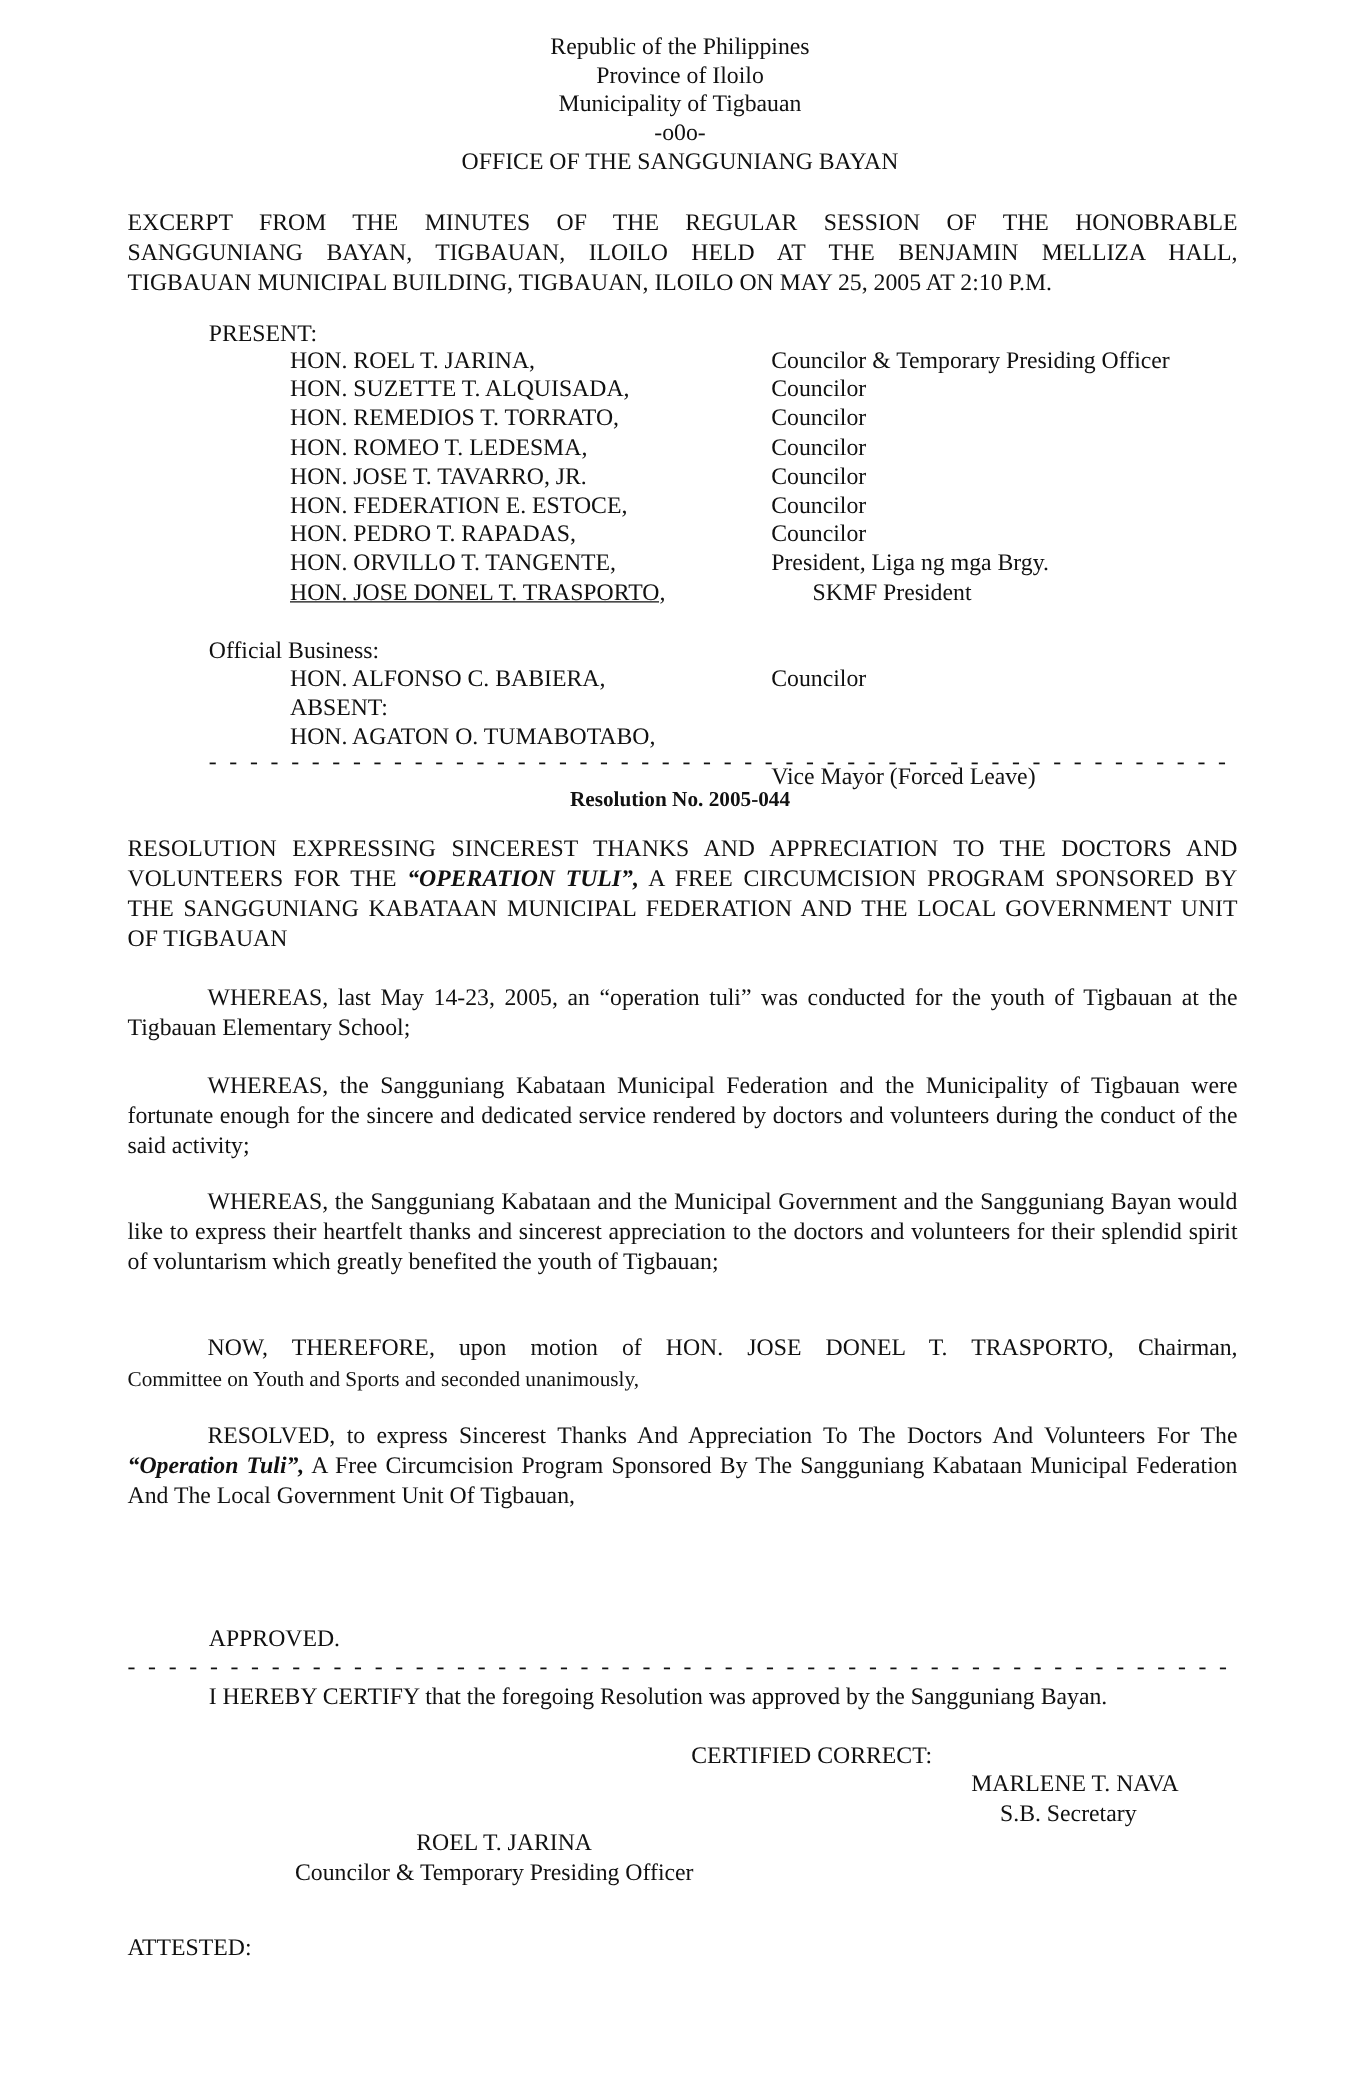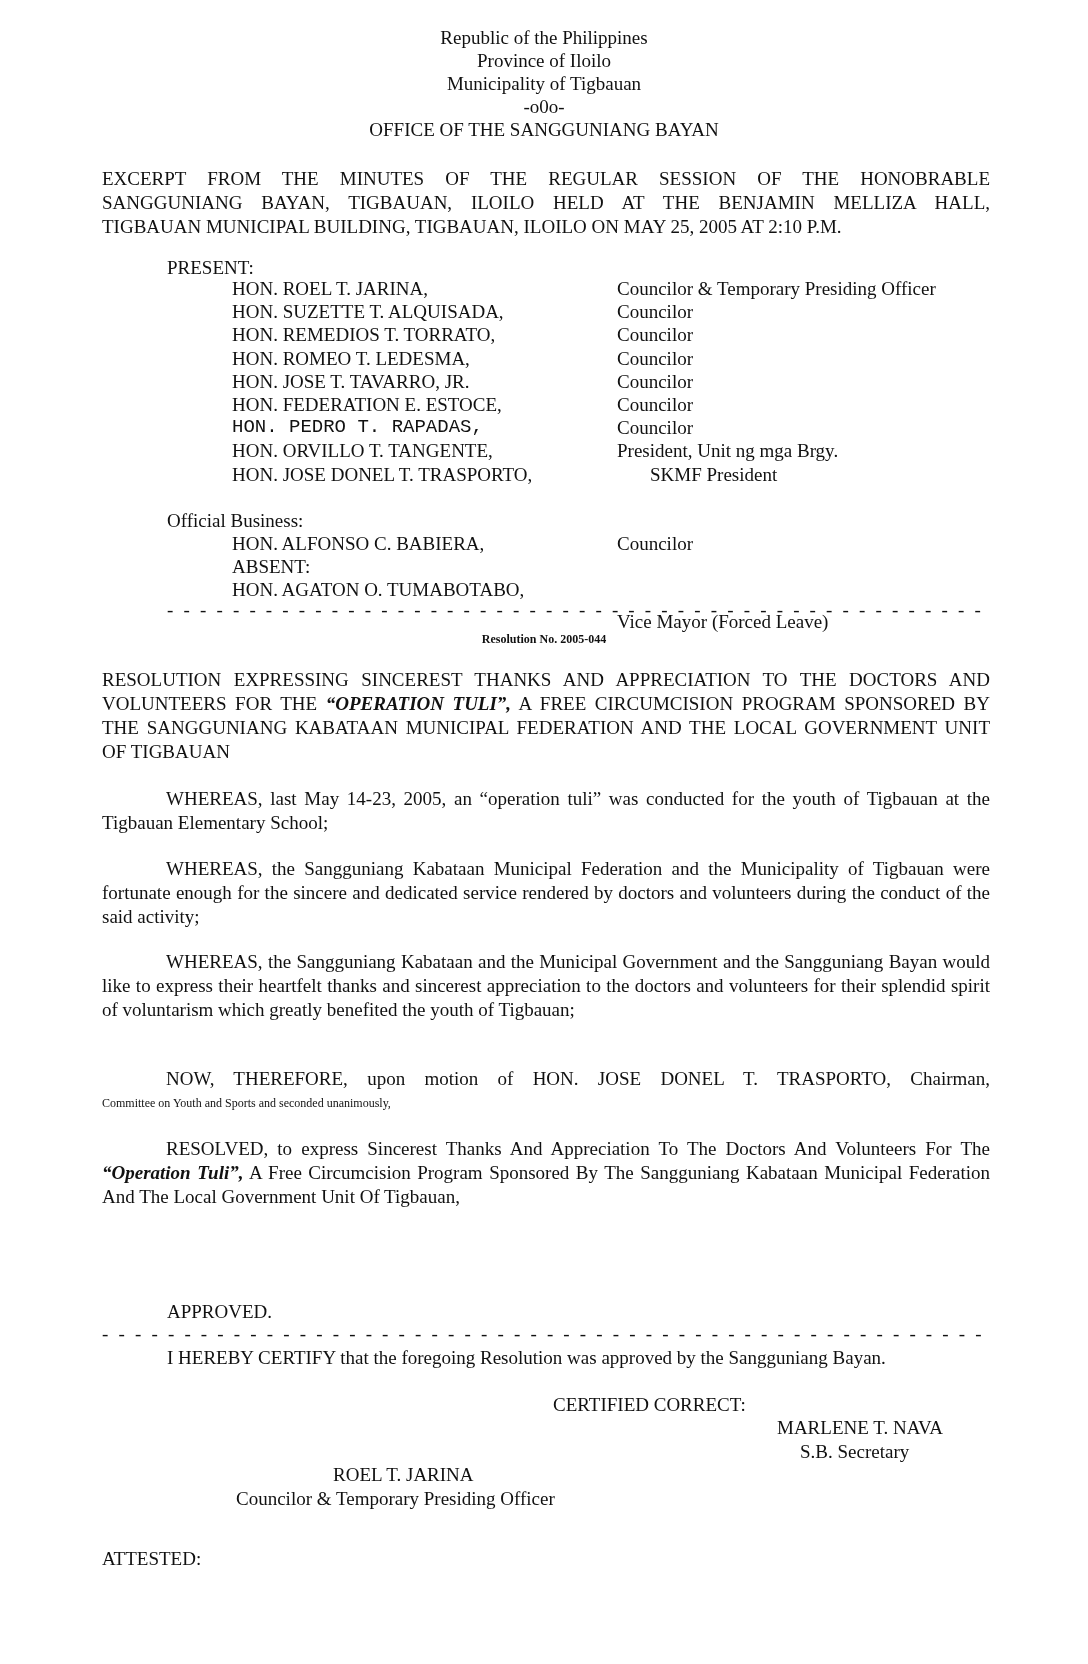--- a/index.html
+++ b/index.html
@@ -7,21 +7,21 @@
          font-family: "Liberation Serif", "DejaVu Serif", serif; color: #111; }
   .page { position: absolute; left: 0; top: 0; width: 1088px; height: 1664px; }
   .abs { position: absolute; white-space: nowrap; font-size: 19px; line-height: 23px; }
   .center { left: 0; width: 1088px; text-align: center; }
   .just { position: absolute; left: 102px; width: 888px; font-size: 19px; line-height: 24px; text-align: justify; text-align-last: left; }
   .just .indent { display: inline-block; width: 64px; }
   .caps-spread { text-align: justify; text-align-last: justify; }
   .dash { position: absolute; left: 167px; width: 822px; overflow: hidden; white-space: nowrap; font-size: 19px; line-height: 20px; letter-spacing: 2.7px; }
   .bold { font-weight: bold; }
   .bi { font-weight: bold; font-style: italic; }
-  .small { font-size: 12px; }
+  .small { font-size: 17px; }
 </style>
 </head>
 <body>
 
 <div class="page">
 
   <div class="abs center" style="top:26px;">Republic of the Philippines</div>
   <div class="abs center" style="top:49px;">Province of Iloilo</div>
   <div class="abs center" style="top:72px;">Municipality of Tigbauan</div>
   <div class="abs center" style="top:95px;">-o0o-</div>
@@ -38,25 +38,25 @@
       <div class="abs" style="left: 232px; top: 300.2px;">HON. SUZETTE T. ALQUISADA,</div>
       <div class="abs" style="left: 617px; top: 300.2px;">Councilor</div>
       <div class="abs" style="left: 232px; top: 323.4px;">HON. REMEDIOS T. TORRATO,</div>
       <div class="abs" style="left: 617px; top: 323.4px;">Councilor</div>
       <div class="abs" style="left: 232px; top: 346.6px;">HON. ROMEO T. LEDESMA,</div>
       <div class="abs" style="left: 617px; top: 346.6px;">Councilor</div>
       <div class="abs" style="left: 232px; top: 369.8px;">HON. JOSE T. TAVARRO, JR.</div>
       <div class="abs" style="left: 617px; top: 369.8px;">Councilor</div>
       <div class="abs" style="left: 232px; top: 393px;">HON. FEDERATION E. ESTOCE,</div>
       <div class="abs" style="left: 617px; top: 393px;">Councilor</div>
-      <div class="abs" style="left: 232px; top: 416.2px; font-family: Liberation Mono, monospace;">HON. PEDRO T. RAPADAS,</div>
+      <div class="abs" style="left: 232px; top: 416.2px;">HON. PEDRO T. RAPADAS,</div>
       <div class="abs" style="left: 617px; top: 416.2px;">Councilor</div>
       <div class="abs" style="left: 232px; top: 439.4px;">HON. ORVILLO T. TANGENTE,</div>
-      <div class="abs" style="left: 617px; top: 439.4px;">President, Unit ng mga Brgy.</div>
-      <div class="abs" style="left: 232px; top: 462.6px;">HON. JOSE DONEL T. TRASPORTO,</div>
+      <div class="abs" style="left: 617px; top: 439.4px;">President, Liga ng mga Brgy.</div>
+      <div class="abs" style="left: 232px; top: 462.6px; text-decoration: underline;">HON. JOSE DONEL T. TRASPORTO,</div>
       <div class="abs" style="left: 650px; top: 462.6px; text-align: right;">SKMF President</div>
     </div>
   <div class="abs" style="left:167px; top:509px;">Official Business:</div>
   <div id="ob-list">
       <div class="abs" style="left: 232px; top: 532px;">HON. ALFONSO C. BABIERA,</div>
       <div class="abs" style="left: 617px; top: 532px;">Councilor</div>
     </div>
   <div class="abs" style="left:185px; top:555px;margin-left:47px;">ABSENT:</div>
   <div id="absent-list">
       <div class="abs" style="left: 232px; top: 578px;">HON. AGATON O. TUMABOTABO,</div>

